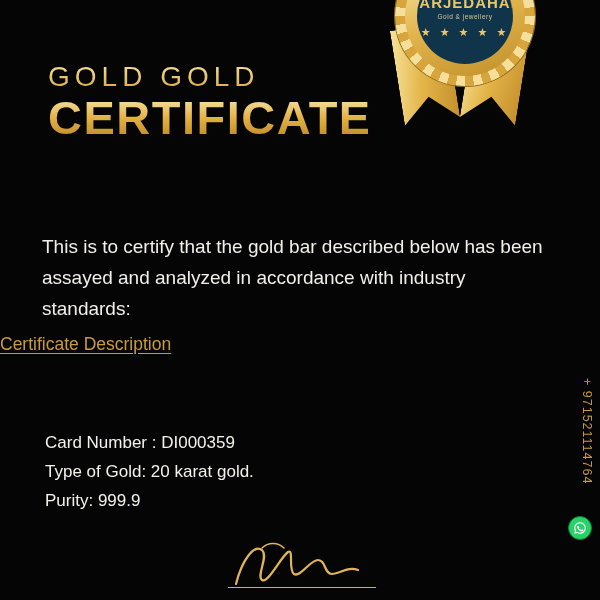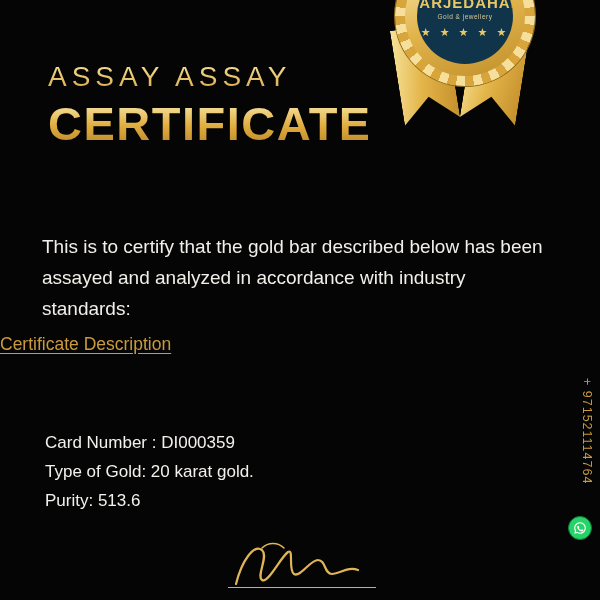--- a/index.html
+++ b/index.html
@@ -47,21 +47,21 @@
     background-clip: text;
     -webkit-text-fill-color: transparent;
     line-height: 1.1;
     white-space: nowrap;
   }
   .title-line2 {
     font-family: "Liberation Sans", sans-serif;
     font-size: 47px;
     font-weight: bold;
     letter-spacing: 1.5px;
-    margin-top: 6px;
+    margin-top: 0;
     color: #e8c158;
     background: linear-gradient(180deg, #fbeeb6 0%, #e0ad3e 55%, #b8832a 100%);
     -webkit-background-clip: text;
     background-clip: text;
     -webkit-text-fill-color: transparent;
     line-height: 1.05;
     white-space: nowrap;
   }
 
   
@@ -228,21 +228,21 @@
   .wa-badge svg { display: block; }
 </style>
 </head>
 <body>
 
 <div class="page">
 
   <div class="header">
 
     <div class="title-block">
-      <div class="title-line1">ASSAY ASSAY</div>
+      <div class="title-line1">GOLD GOLD</div>
       <div class="title-line2">CERTIFICATE</div>
     </div>
 
     <div class="seal-wrap">
       <div class="ribbon-left"></div>
       <div class="ribbon-right"></div>
       <div class="seal-outer">
         <div class="seal-mid">
           <div class="seal-inner">
             <div class="seal-brand">DARJEDAHAB</div>
@@ -255,21 +255,21 @@
 
   </div>
 
   <div class="intro">This is to certify that the gold bar described below has been assayed and analyzed in accordance with industry standards:</div>
 
   <div class="section-title">Certificate Description</div>
 
   <div class="details">
     <div class="row">Card Number : DI000359</div>
     <div class="row">Type of Gold: 20 karat gold.</div>
-    <div class="row">Purity: 513.6</div>
+    <div class="row">Purity: 999.9</div>
   </div>
 
   <div class="signature">
     <svg width="150" height="48" viewBox="0 0 150 48">
       <path d="M8 44 C14 20, 26 4, 34 10 C41 16, 28 36, 34 40 C40 44, 52 18, 60 12 C66 8, 60 30, 66 34 C72 38, 82 20, 90 20 C98 20, 96 34, 104 34 C112 34, 120 26, 130 30" fill="none" stroke="#e0b558" stroke-width="2.2" stroke-linecap="round"></path>
       <path d="M34 8 C40 2, 50 2, 56 8" fill="none" stroke="#e0b558" stroke-width="1.6" stroke-linecap="round"></path>
     </svg>
     <div class="sig-line"></div>
   </div>
 

